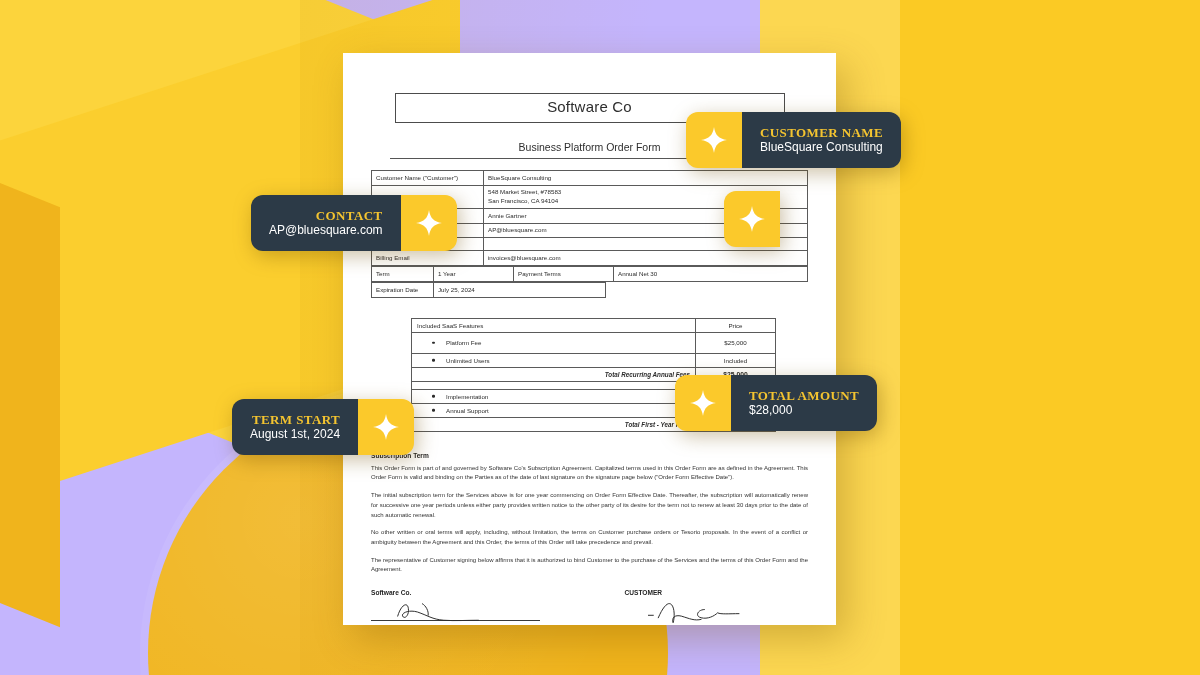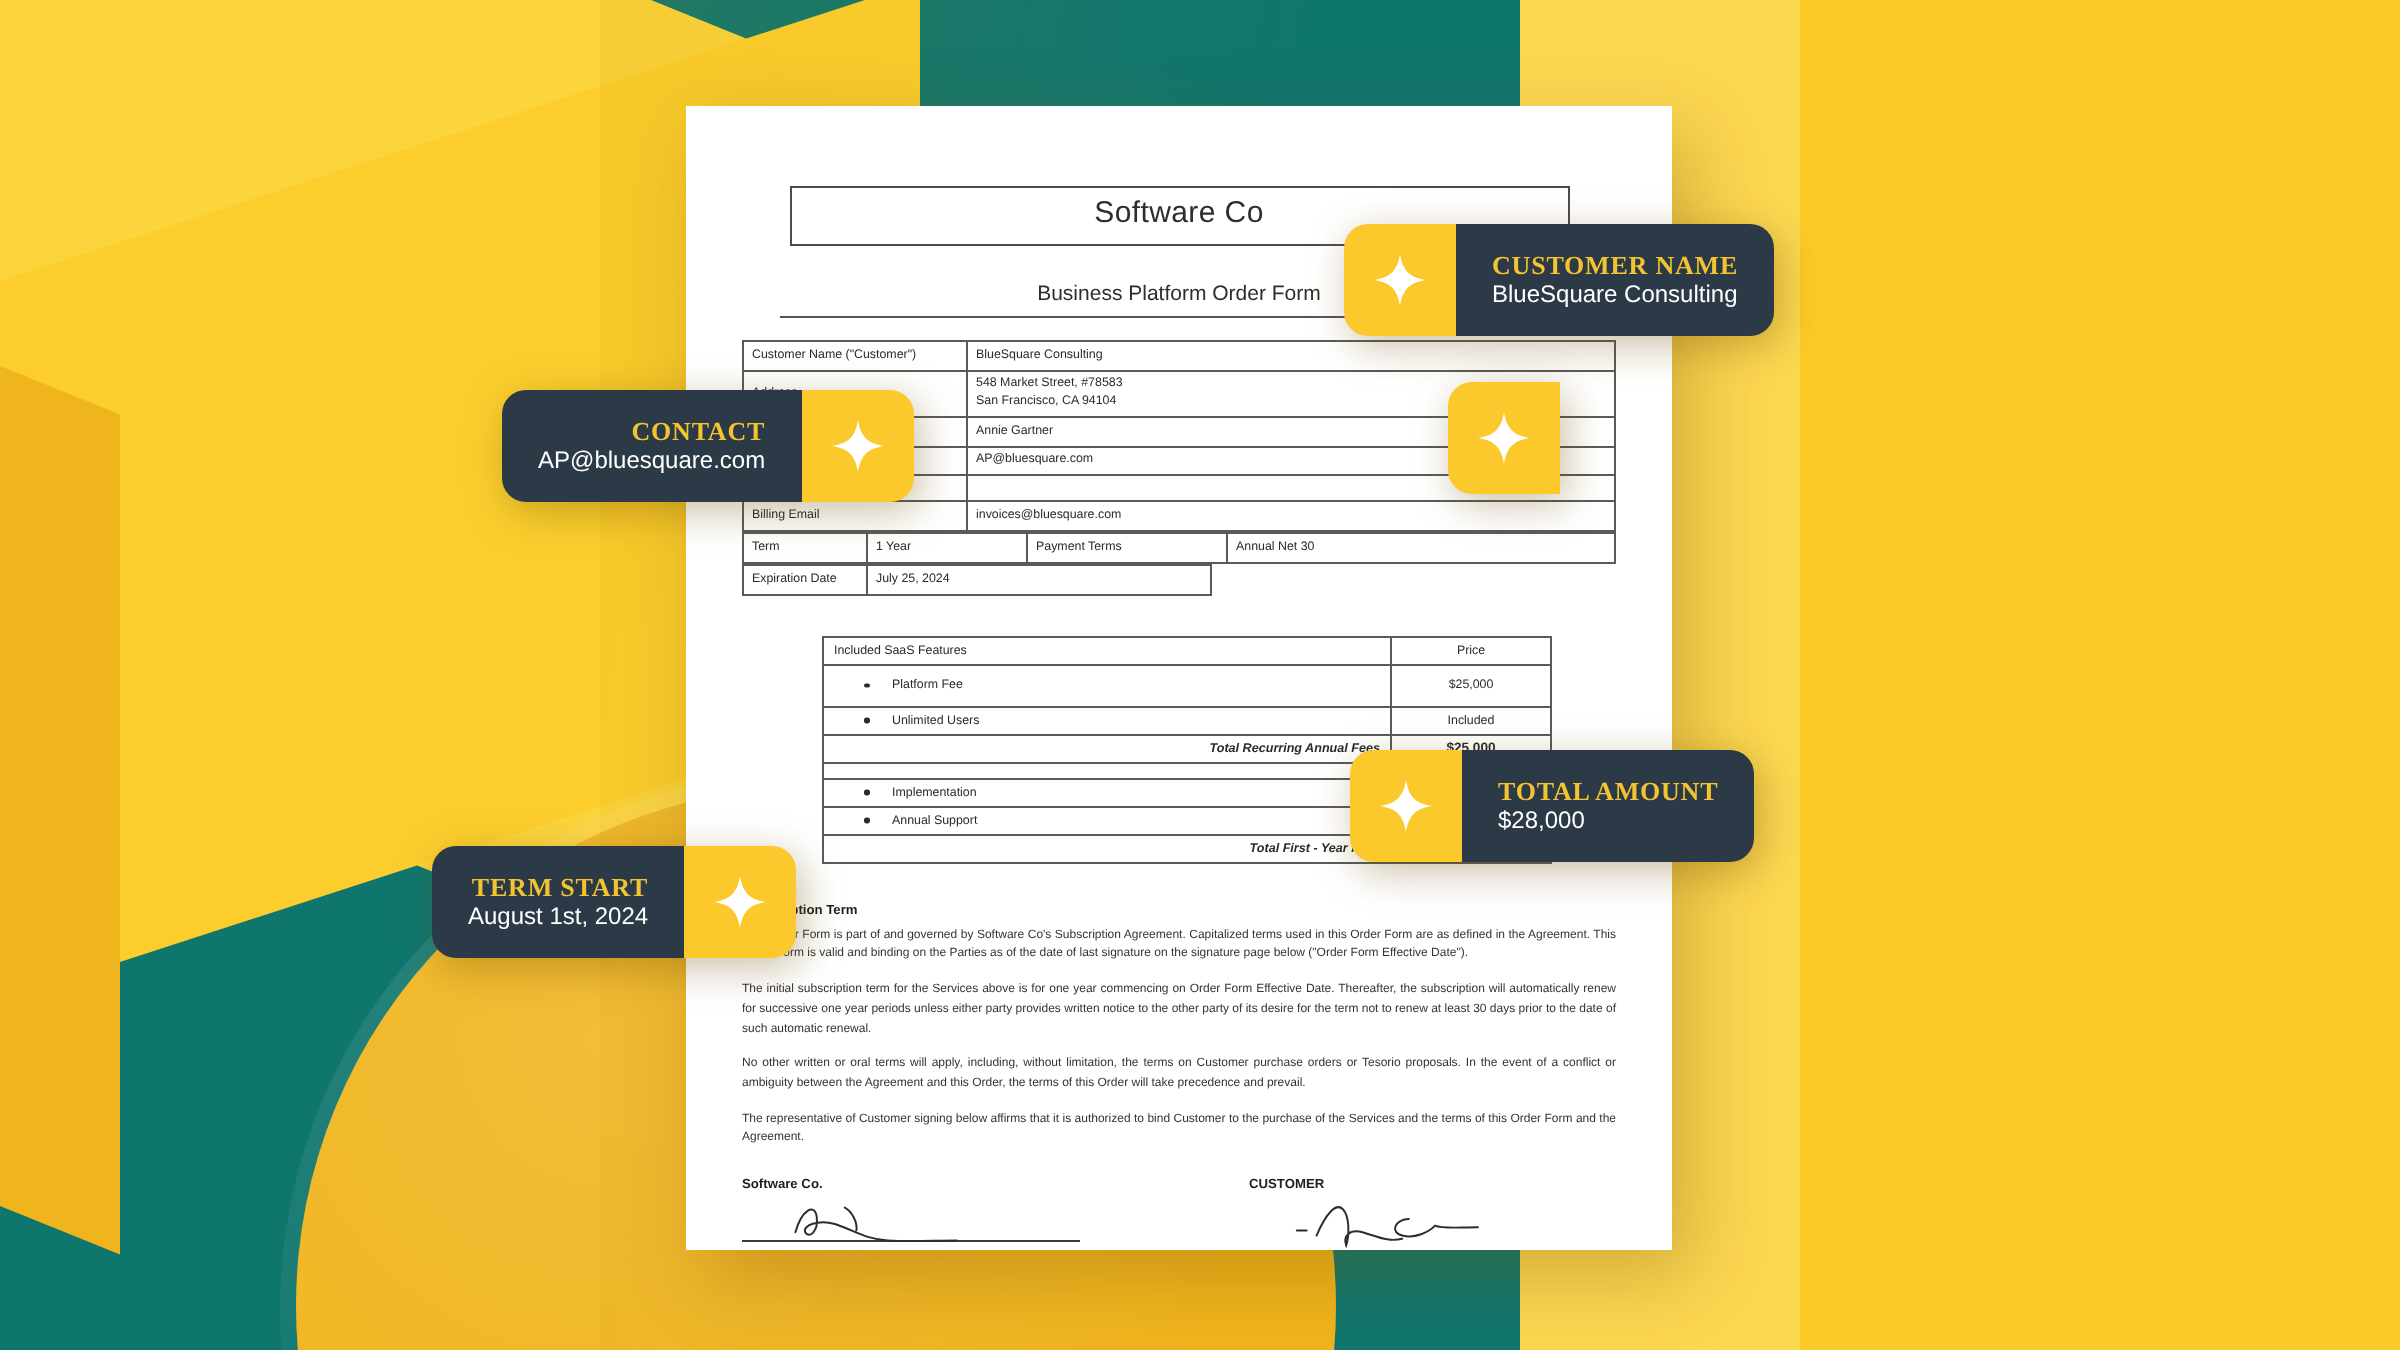--- a/index.html
+++ b/index.html
@@ -4,21 +4,21 @@
 <style>
   * { box-sizing: border-box; margin: 0; padding: 0; }
   html, body {
     width: 1200px; height: 675px;
     overflow: hidden;
     font-family: "Liberation Sans", sans-serif;
   }
   #stage {
     position: relative;
     width: 1200px; height: 675px;
-    background: #0f766e;
+    background: #c4b5fd;
     overflow: hidden;
   }
 
   
   .bg-layer { position: absolute; inset: 0; overflow: hidden; }
 
   .bg-box-top {
     position: absolute;
     left: -120px; top: -180px;
     width: 520px; height: 480px;
@@ -244,25 +244,25 @@
   .callout.spark-right .panel { border-radius: 12px 0 0 12px; }
   .callout.spark-right .spark { border-radius: 0 12px 12px 0; }
   .callout.spark-right .c-title,
   .callout.spark-right .c-value { text-align: right; }
   
   .callout.spark-left .spark { border-radius: 12px 0 0 12px; }
   .callout.spark-left .panel { border-radius: 0 12px 12px 0; }
   .callout.spark-left .c-title,
   .callout.spark-left .c-value { text-align: left; }
 
-  #co-customer { left: 644px; top: 112px; padding-left: 28px; }
+  #co-customer { left: 658px; top: 112px; padding-left: 28px; }
   #co-terms    { left: 724px; top: 191px; }
   #co-contact  { left: 251px; top: 195px; }
   #co-total    { left: 675px; top: 375px; border-radius: 16px; }
-  #co-start    { left: 216px; top: 399px; margin-top: 24px; }
+  #co-start    { left: 232px; top: 399px; }
 </style>
 </head>
 <body>
 
 <div id="stage">
 
   <div class="bg-layer">
     <div class="bg-right-panel"></div>
     <div class="bg-right-wall"></div>
     <div class="bg-box-top"></div>

